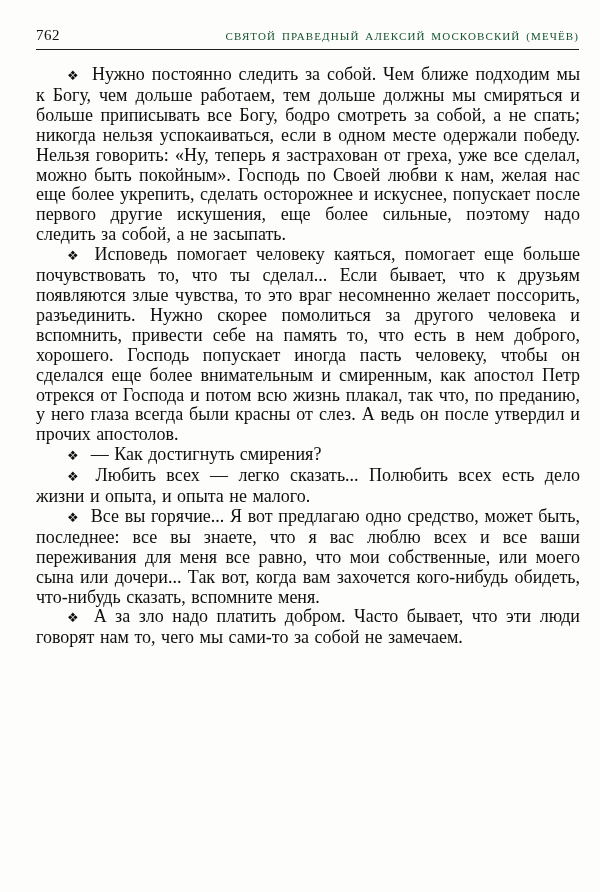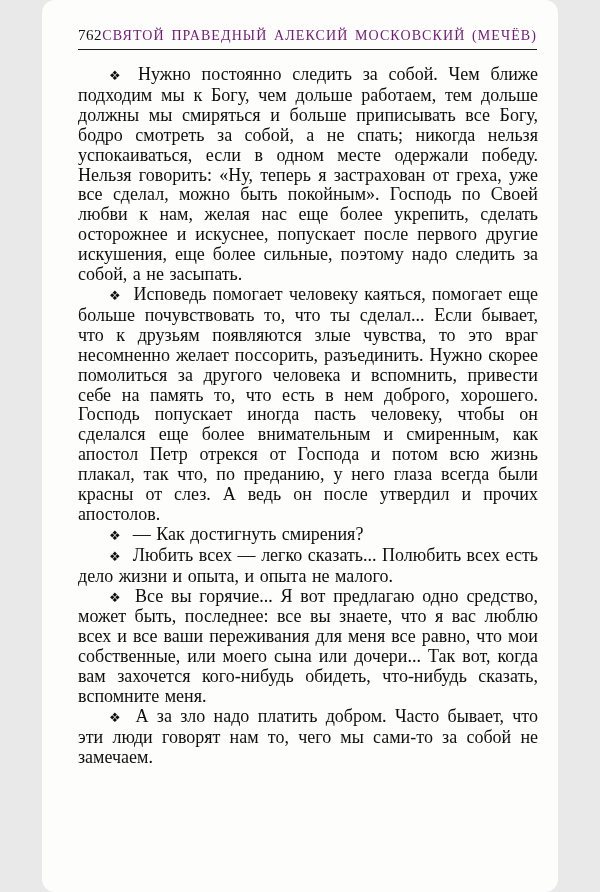--- a/index.html
+++ b/index.html
@@ -2,48 +2,47 @@
 <html lang="ru"><head>
 <meta charset="utf-8">
 <style>
   html, body {
     margin: 0;
     padding: 0;
     background: #e9e9e9;
   }
   .page {
     position: relative;
-    width: 516px;
+    width: 600px;
     height: 892px;
     margin: 0 auto;
     background: #fdfdfc;
     color: #111;
     font-family: "Liberation Serif", serif;
     overflow: hidden;
     box-sizing: border-box;
-    border-radius: 13px;
   }
   .running-head {
     display: flex;
     justify-content: space-between;
     align-items: baseline;
     margin: 27px 21px 0 36px;
     padding-bottom: 5px;
     border-bottom: 1.5px solid #1c1c1c;
   }
   .page-number {
     font-size: 15px;
     letter-spacing: 0.5px;
     color: #121212;
   }
   .running-title {
-    font-size: 14px;
+    font-size: 11px;
     letter-spacing: 1.1px;
     word-spacing: 2px;
-    color: #701a75;
+    color: #14532d;
     white-space: nowrap;
   }
   .body-text {
     margin: 15px 20px 0 36px;
   }
   .body-text p {
     margin: 0;
     font-size: 18px;
     line-height: 19.9px;
     text-align: justify;

